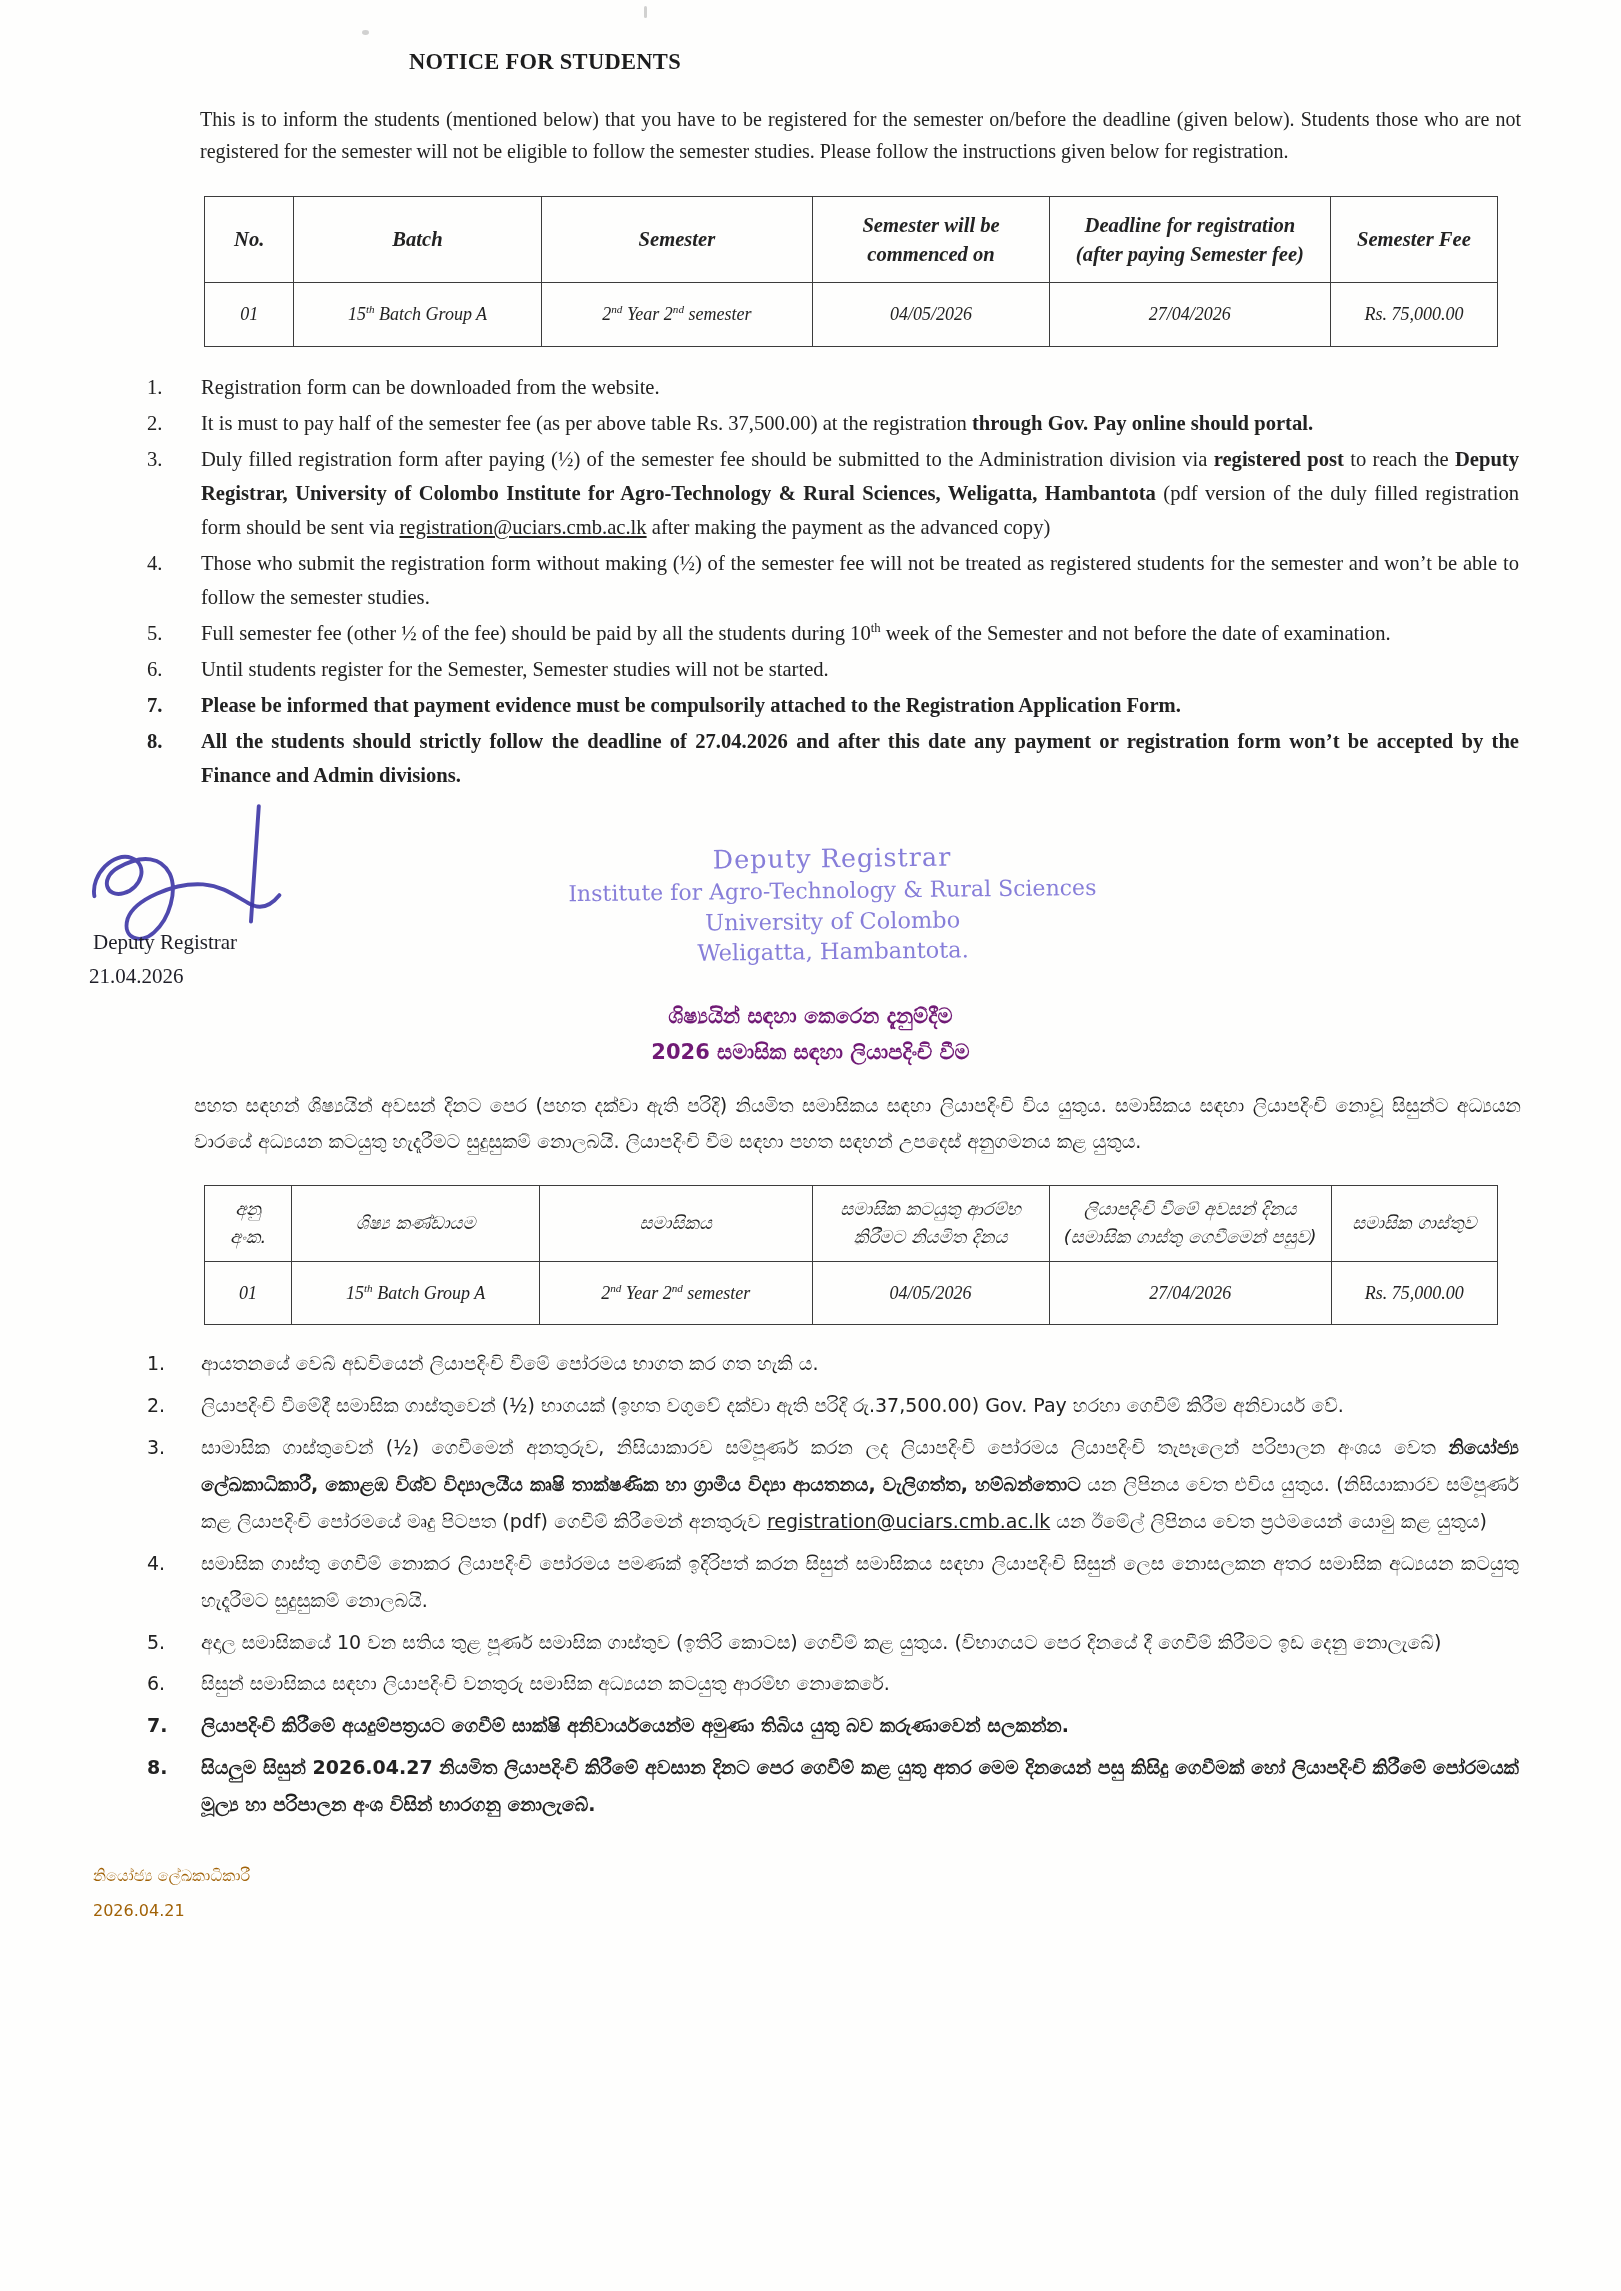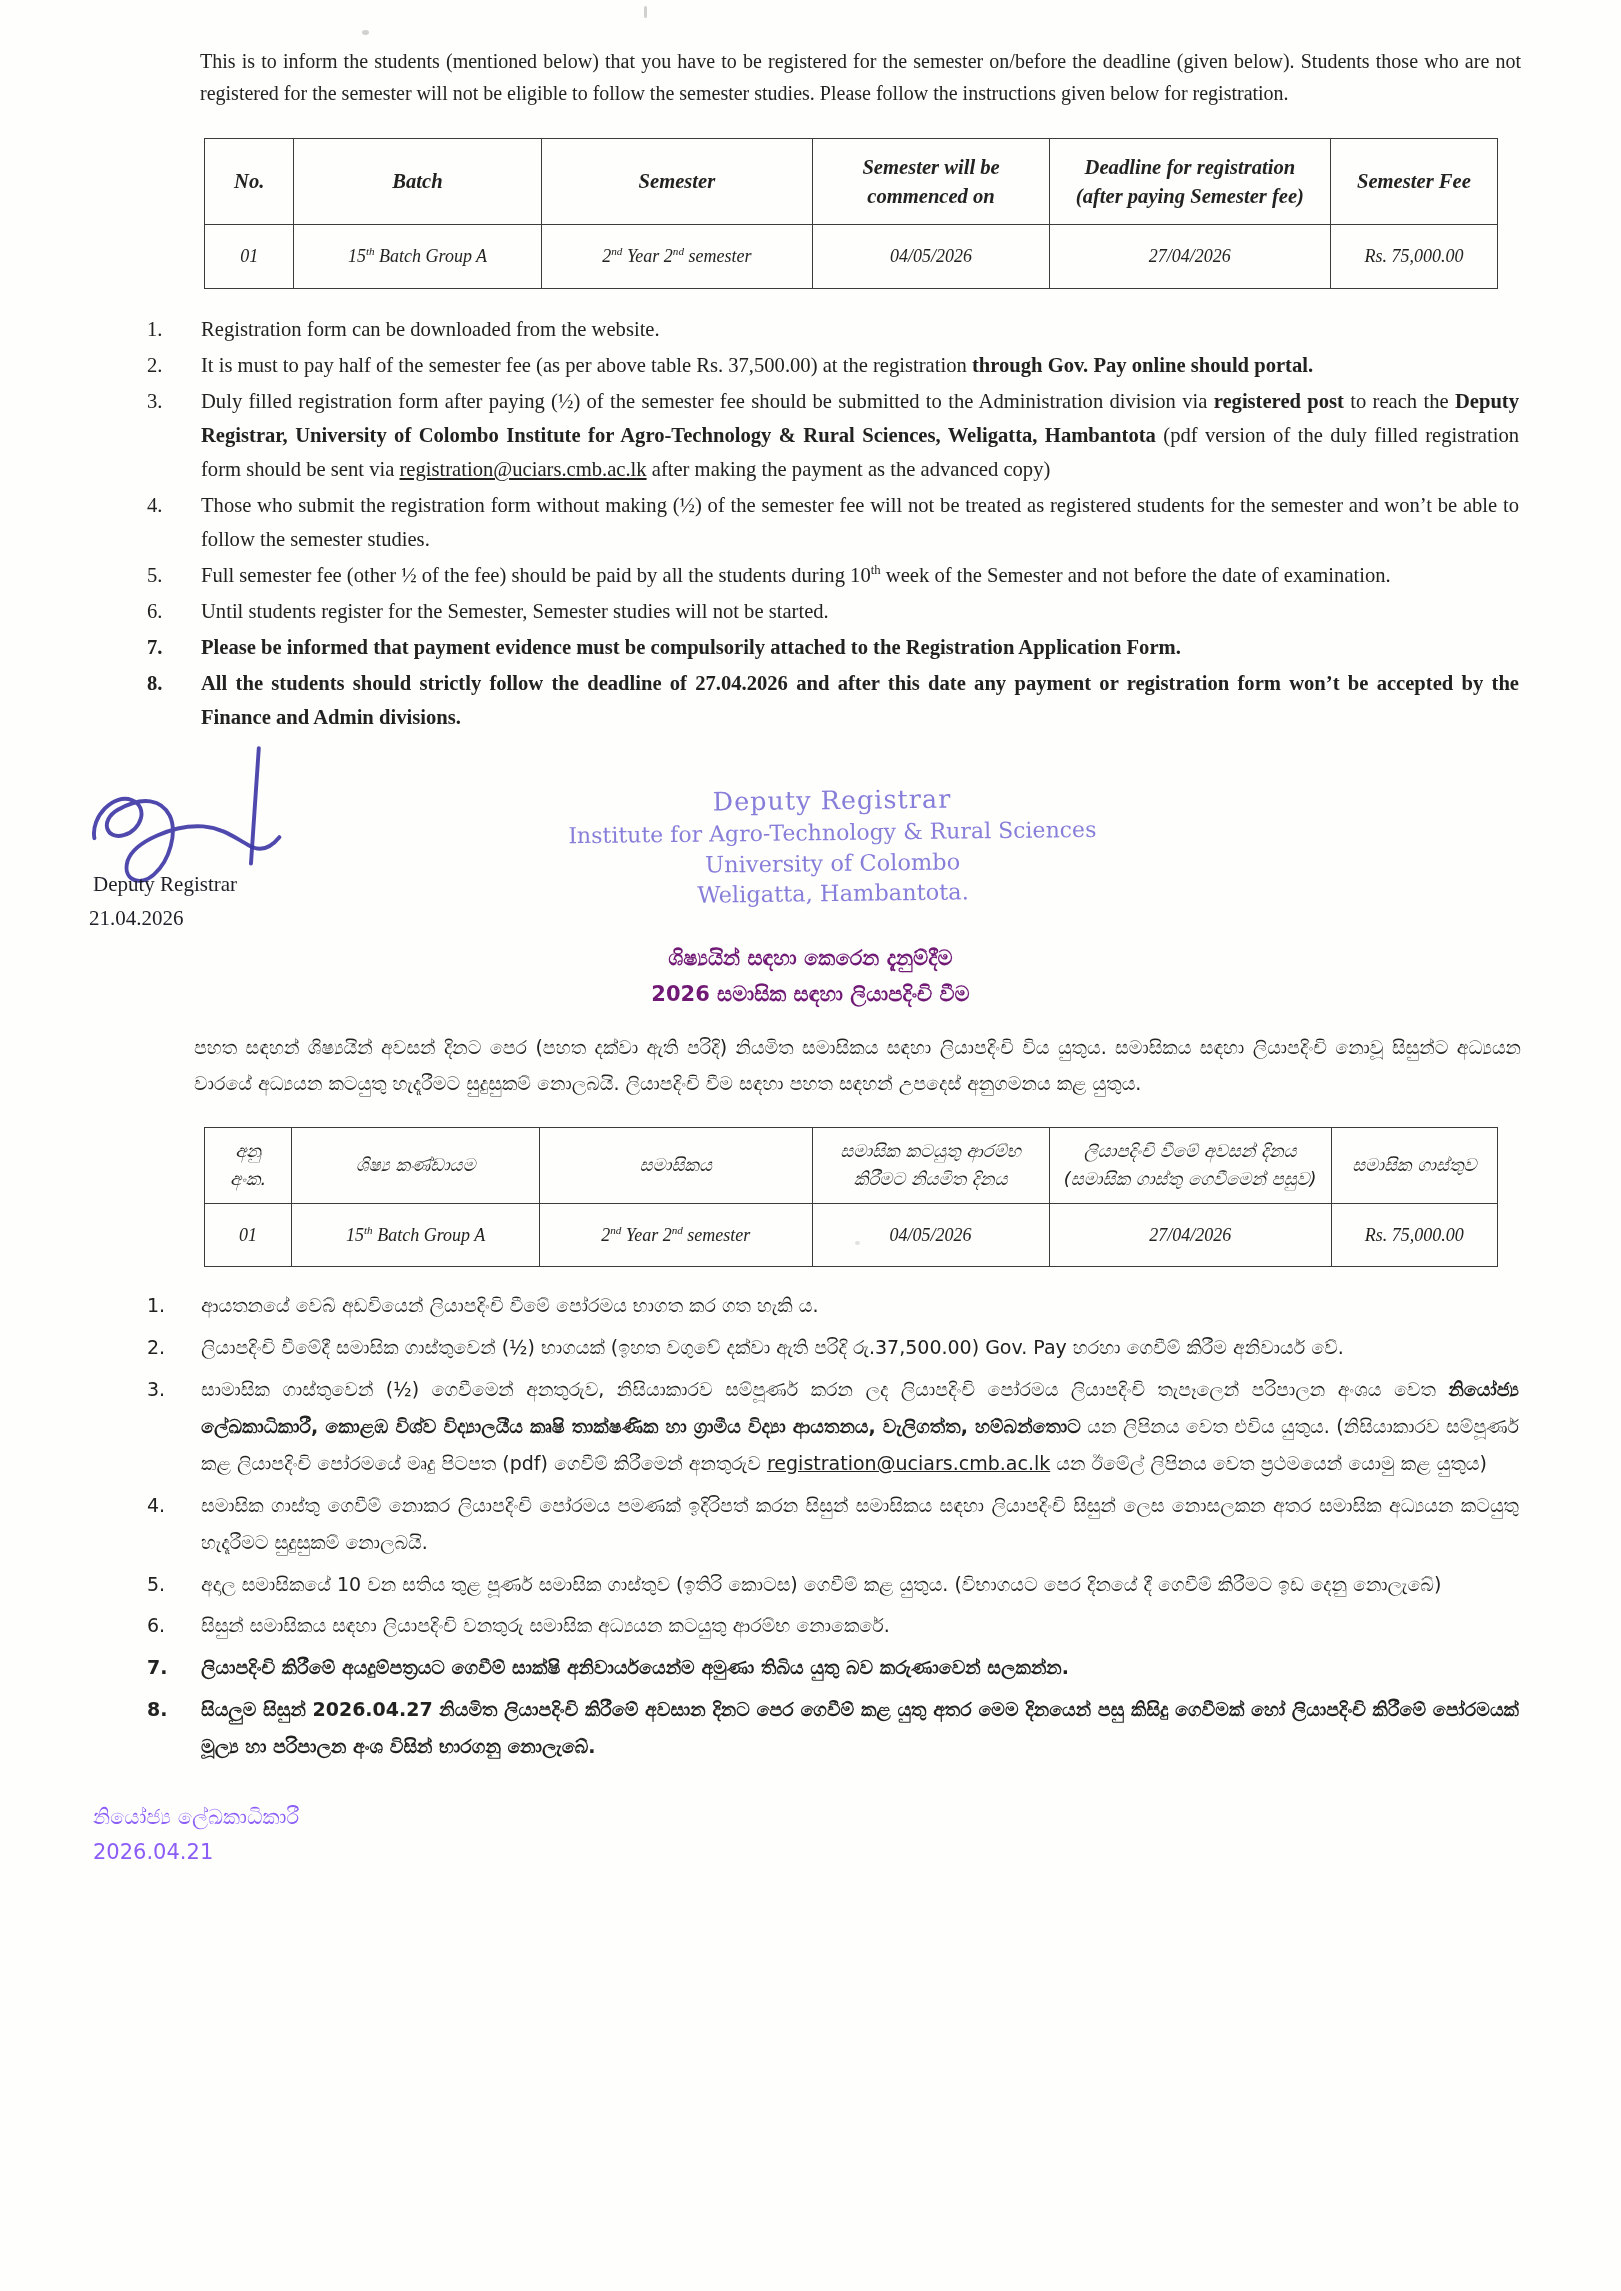--- a/index.html
+++ b/index.html
@@ -44,31 +44,32 @@
   .sig-date{position:absolute;left:89px;top:148px;font-size:21px;color:#1f1f28;}
   .stamp{position:absolute;left:519px;top:25.5px;width:627px;text-align:center;color:#7d74d6;font-family:"DejaVu Serif",serif;transform:rotate(-.7deg);opacity:.92;}
   .stamp-l1{font-size:25.5px;line-height:35px;letter-spacing:1px;}
   .stamp-l2{font-size:22px;line-height:30px;}
   .stamp-l3{font-size:22.5px;line-height:30px;}
   .stamp-l4{font-size:22.5px;line-height:30px;}
 
   .si-title{margin:0 98px 0 98px;text-align:center;font-family:"DejaVu Sans",sans-serif;font-weight:bold;font-size:21px;line-height:36px;color:#701a75;}
   .si-intro{margin:17.6px 100px 0 194px;font-family:"DejaVu Sans",sans-serif;font-size:19px;line-height:36px;text-align:justify;}
 
-  .footer{margin:35px 0 0 93px;font-family:"DejaVu Sans",sans-serif;font-size:21px;line-height:35px;color:#8b5cf6;}
+  .footer{margin:35px 0 0 93px;font-family:"DejaVu Sans",sans-serif;font-size:16px;line-height:35px;color:#a16207;}
 </style>
 </head>
 <body>
 
 <div class="page">
   <div class="speck s1"></div>
   <div class="speck s2"></div>
   <div class="speck s3"></div>
 
   <header class="title-block">
+    <div>NOTICE FOR STUDENTS</div>
   </header>
 
   <p class="intro">This is to inform the students (mentioned below) that you have to be registered for the semester on/before the deadline (given below). Students those who are not registered for the semester will not be eligible to follow the semester studies. Please follow the instructions given below for registration.</p>
 
   <table class="doc-table en">
       <thead>
         <tr>
           <th>No.</th>
           <th>Batch</th>
           <th>Semester</th>

